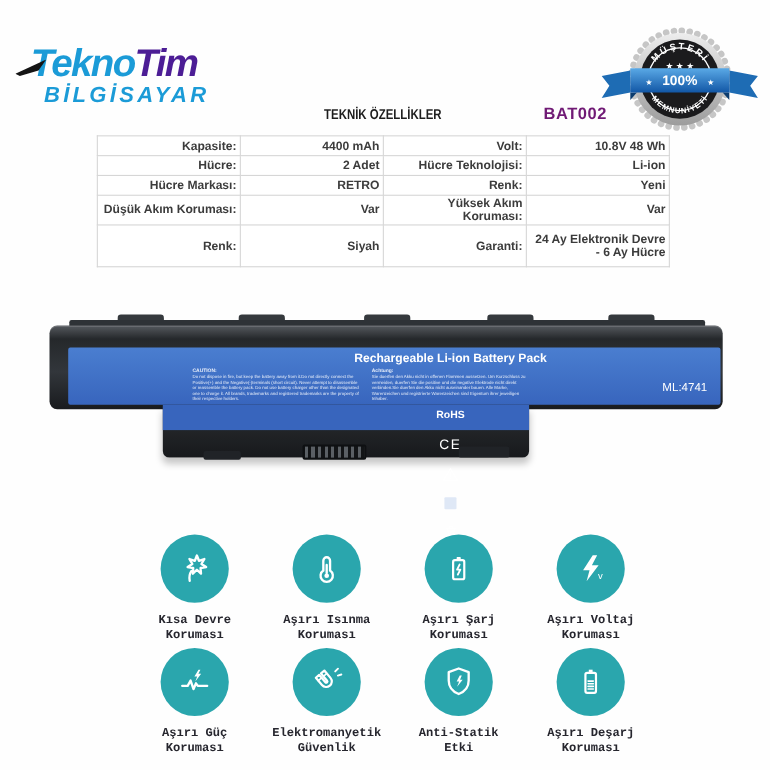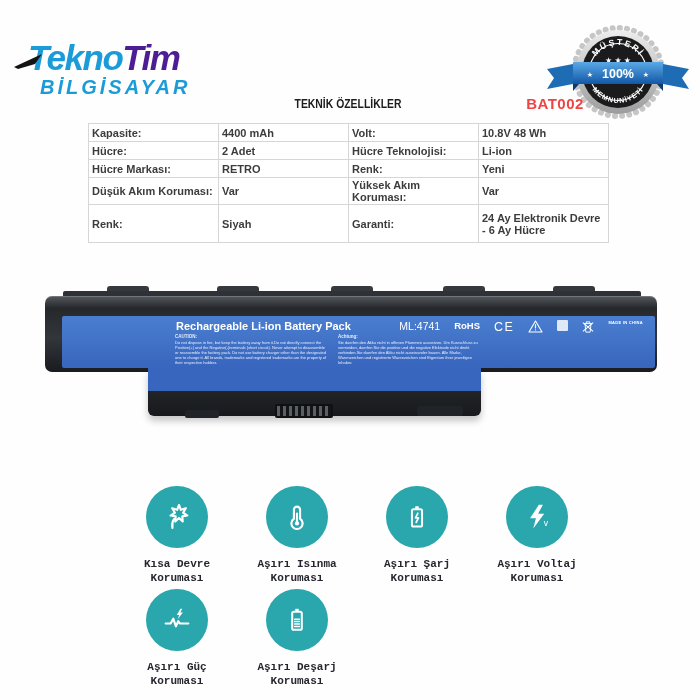--- a/index.html
+++ b/index.html
@@ -17,47 +17,47 @@
   .logo-sub { font-style:italic; font-weight:bold; font-size:20px; letter-spacing:3px;
               color:#1b9bd7; margin:-2px 0 0 26px; }
 
   
   .badge { position:absolute; left:543px; top:16px; }
 
   
   .hdr-title { position:absolute; left:348px; top:96px; transform:translateX(-50%) scaleX(0.8);
                font-weight:bold; font-size:13px; color:#1d1d1d; white-space:nowrap; }
   .hdr-code  { position:absolute; left:523px; top:95px; transform:translateX(-50%);
-               font-weight:bold; font-size:15px; letter-spacing:0.5px; color:#ef4444;margin-left:32px; }
+               font-weight:bold; font-size:15px; letter-spacing:0.5px; color:#701a75; }
 
   
   .spec { position:absolute; left:88px; top:123px; width:520px;
           border-collapse:collapse; table-layout:fixed; }
-  .spec td { border:1px solid #d6d6d6; background:#fff; text-align:left; vertical-align:middle;
+  .spec td { border:1px solid #d6d6d6; background:#fff; text-align:right; vertical-align:middle;
              font-size:11px; font-weight:bold; color:#3c3c3c; height:18px; padding:1px 3px; }
   .spec tr.tall td { height:38px; }
   .spec td.w { width:130px; }
 
   
   .battery { position:absolute; left:45px; top:286px; width:612px; height:150px; }
   .bat-tab { position:absolute; top:0; height:11px; width:42px; background:#35393d;
              border-radius:3px 3px 0 0; }
   .bat-rail { position:absolute; left:18px; top:5px; width:578px; height:13px;
               background:#2e3236; border-radius:2px; }
   .bat-main { position:absolute; left:0; top:10px; width:612px; height:76px; border-radius:7px;
               background:linear-gradient(180deg,#55595e 0%,#25282b 16%,#32363b 55%,#191b1e 100%);
               box-shadow:inset 0 1px 0 rgba(255,255,255,.18); }
   .bat-lower { position:absolute; left:103px; top:84px; width:333px; height:46px;
                background:linear-gradient(180deg,#2b2e31,#17191c); border-radius:0 0 6px 6px;
                box-shadow:0 5px 7px rgba(0,0,0,.22); }
   .bat-label { position:absolute; left:17px; top:30px; width:593px; height:52px;
                background:linear-gradient(180deg,#4a7ed0,#3865bd); border-radius:2px; }
   .bat-label-ext { position:absolute; left:103px; top:82px; width:333px; height:23px;
                    background:#3865bd; }
-  .lbl-head { display:flex; gap:14px; padding:4px 12px 0 114px; color:#fff; }
+  .lbl-head { display:flex; align-items:center; gap:14px; padding:4px 12px 0 114px; color:#fff;flex-direction:column; }
   .lbl-title { font-size:11px; font-weight:bold; white-space:nowrap; }
   .lbl-model { font-size:10.5px; font-weight:normal; margin-left:auto; }
   .lbl-rohs { font-size:9.5px; font-weight:bold; }
   .lbl-ce { font-size:12.5px; letter-spacing:1.5px; }
   .lbl-square { width:11px; height:11px; background:#dfe8f6; border-radius:1px; }
   .lbl-mic { font-size:4px; font-weight:bold; letter-spacing:.3px; }
   .cau { position:absolute; top:48px; color:#e6edf9; font-size:4px; line-height:5px; }
   .cau-t { display:block; font-weight:bold; font-size:4.5px; margin-bottom:1px; }
   .cau-en { left:130px; width:152px; }
   .cau-de { left:293px; width:143px; }
@@ -267,21 +267,48 @@
           <polygon points="14.6,3.6 11.8,8.2 13.7,8.2 12.4,11.6 16.4,6.4 14.5,6.4 15.9,3.6" fill="#ffffff" stroke="none"></polygon>
           <path d="M3.5,14.6 H7.2 L9.2,11 L11.2,16.8 L12.9,12.9 L14.1,14.6 H20.5"></path>
         </svg>
       </div>
       <div class="feat-label">
         <div>Aşırı Güç</div>
           <div>Koruması</div>
       </div>
     </div>
 
-
+    <div class="feat">
+      <div class="feat-circle">
+        <svg width="32" height="32" viewBox="0 0 24 24" fill="none" stroke="#ffffff" stroke-width="1.5" stroke-linejoin="round" stroke-linecap="round">
+          <g transform="rotate(-40 12 12)">
+            <path d="M8.2,5 V11.5 a3.8,3.8 0 0 0 7.6,0 V5 h-3 v6.5 a0.8,0.8 0 0 1 -1.6,0 V5 Z"></path>
+            <path d="M8.2,7.6 h3 M12.8,7.6 h3" stroke-width="1.1"></path>
+          </g>
+          <path d="M17.8,4.8 l1.9,-1.9 M19.6,7.6 l2.4,-0.7" stroke-width="1.3"></path>
+        </svg>
+      </div>
+      <div class="feat-label">
+        <div>Elektromanyetik</div>
+          <div>Güvenlik</div>
+      </div>
+    </div>
+
+    <div class="feat">
+      <div class="feat-circle">
+        <svg width="32" height="32" viewBox="0 0 24 24" fill="none" stroke="#ffffff" stroke-width="1.6" stroke-linejoin="round">
+          <path d="M12,2.8 L18.8,5.2 V11 c0,4.8 -2.9,7.7 -6.8,9.2 C8.1,18.7 5.2,15.8 5.2,11 V5.2 Z"></path>
+          <polygon points="12.7,7.6 10.6,11.6 12.3,11.6 10.9,15.2 14.7,10.4 12.9,10.4 14.1,7.6" fill="#ffffff" stroke="none"></polygon>
+        </svg>
+      </div>
+      <div class="feat-label">
+        <div>Anti-Statik</div>
+          <div>Etki</div>
+      </div>
+    </div>
 
     <div class="feat">
       <div class="feat-circle">
         <svg width="32" height="32" viewBox="0 0 24 24" fill="none" stroke="#ffffff" stroke-width="1.5" stroke-linecap="round">
           <rect x="8.4" y="5.8" width="7.2" height="13.6" rx="1.2"></rect>
           <rect x="10.7" y="3.6" width="2.6" height="1.9" fill="#ffffff" stroke="none"></rect>
           <path d="M10.2,11.4 h3.6 M10.2,13.2 h3.6 M10.2,15 h3.6 M10.2,16.8 h3.6" stroke-width="1.1"></path>
         </svg>
       </div>
       <div class="feat-label">

